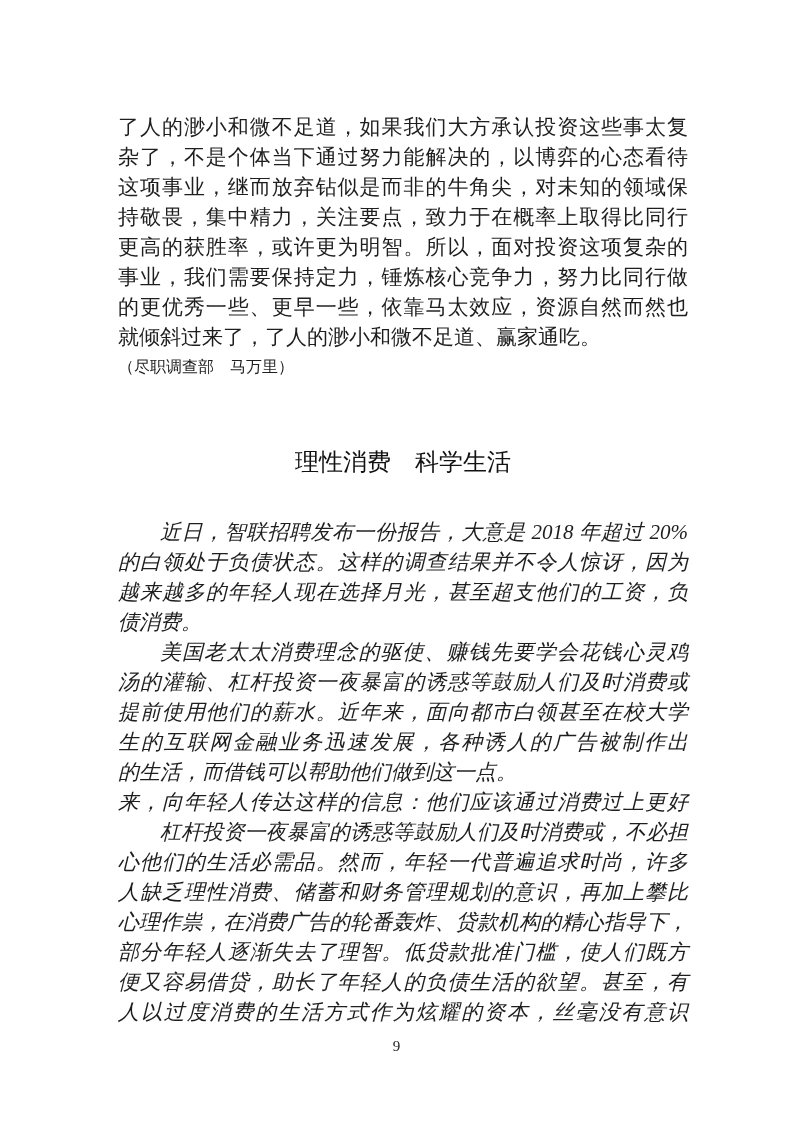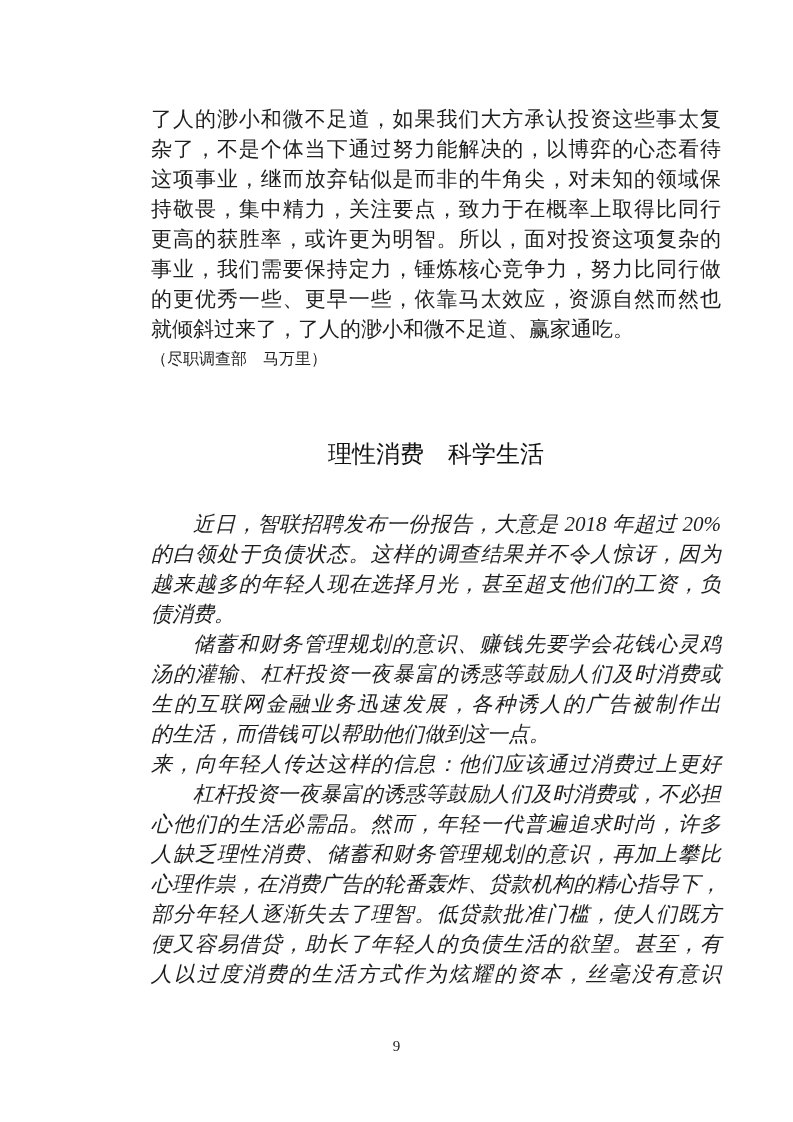--- a/index.html
+++ b/index.html
@@ -10,23 +10,22 @@
     overflow: hidden;
   }
   .page {
     position: relative;
     width: 793px; height: 1122px;
     background: #ffffff;
     color: #1e1e1e;
   }
   .text-block {
     position: absolute;
-    left: 118px; top: 104px;
+    left: 118px; top: 112px;
     width: 570px;
-    margin-left: 33px;
   }
   .line {
     height: 30px;
     line-height: 30px;
     font-size: 21px;
     color: #1e1e1e;
     text-justify: inter-character;
   }
   .line.j {
     text-align: justify;
@@ -86,22 +85,23 @@
     <div class="article-title">理性消费　科学生活</div>
 
     <div class="paragraphs">
         <div class="paragraph">
           <div class="line j ind">近日，智联招聘发布一份报告，大意是 2018 年超过 20%</div>
           <div class="line j">的白领处于负债状态。这样的调查结果并不令人惊讶，因为</div>
           <div class="line j">越来越多的年轻人现在选择月光，甚至超支他们的工资，负</div>
           <div class="line">债消费。</div>
         </div>
         <div class="paragraph">
-          <div class="line j ind">储蓄和财务管理规划的意识、赚钱先要学会花钱心灵鸡</div>
+          <div class="line j ind">美国老太太消费理念的驱使、赚钱先要学会花钱心灵鸡</div>
           <div class="line j">汤的灌输、杠杆投资一夜暴富的诱惑等鼓励人们及时消费或</div>
+          <div class="line j">提前使用他们的薪水。近年来，面向都市白领甚至在校大学</div>
           <div class="line j">生的互联网金融业务迅速发展，各种诱人的广告被制作出</div>
           <div class="line">的生活，而借钱可以帮助他们做到这一点。</div>
           <div class="line j">来，向年轻人传达这样的信息：他们应该通过消费过上更好</div>
         </div>
         <div class="paragraph">
           <div class="line j ind">杠杆投资一夜暴富的诱惑等鼓励人们及时消费或，不必担</div>
           <div class="line j">心他们的生活必需品。然而，年轻一代普遍追求时尚，许多</div>
           <div class="line j">人缺乏理性消费、储蓄和财务管理规划的意识，再加上攀比</div>
           <div class="line j">心理作祟，在消费广告的轮番轰炸、贷款机构的精心指导下，</div>
           <div class="line j">部分年轻人逐渐失去了理智。低贷款批准门槛，使人们既方</div>

